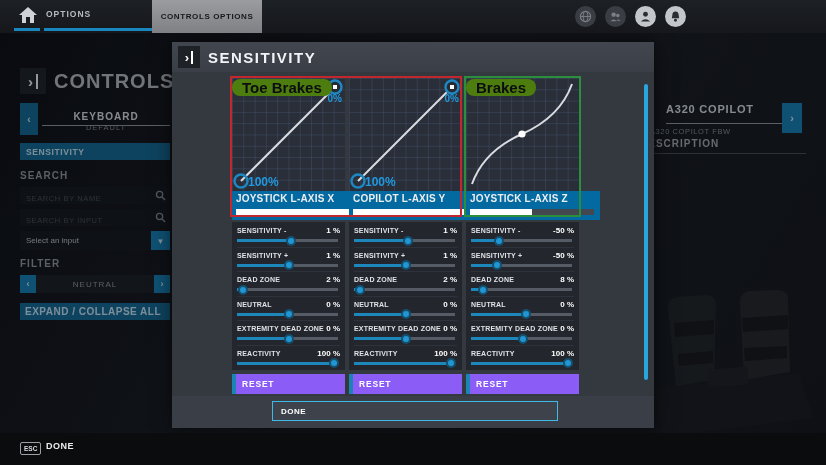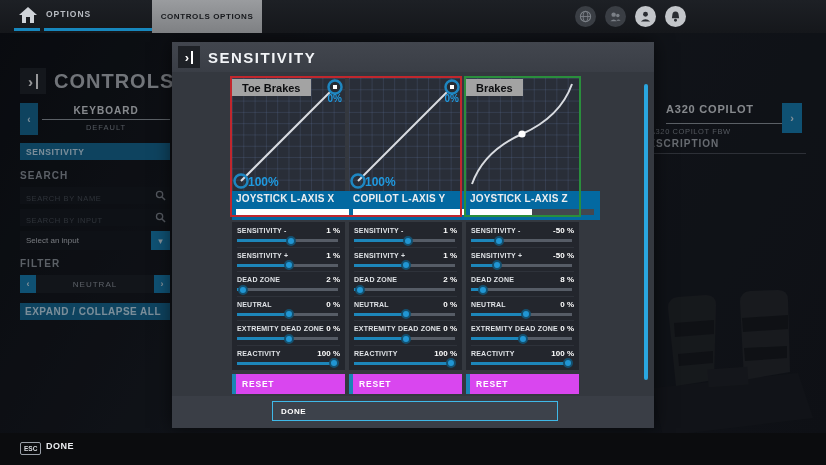--- a/index.html
+++ b/index.html
@@ -32,21 +32,21 @@
   .pg-title { position:absolute; left:20px; top:35px; display:flex; align-items:center; gap:8px; }
   .pg-title .ibox { width:26px; height:26px; background:#202329; color:#fff; font-size:15px; font-weight:bold;
     display:flex; align-items:center; justify-content:center; }
   .pg-title .ibox span { border-right:2px solid #fff; padding-right:3px; line-height:1; }
   .pg-title .txt { font-size:20px; font-weight:bold; letter-spacing:1px; color:#bfc3c9; }
 
   .sidebar { position:absolute; left:20px; top:70px; width:150px; }
   .dev-sel { position:relative; height:32px; margin-bottom:8px; }
   .dev-sel .arrow { position:absolute; left:0; top:0; width:18px; height:32px; background:#156f9c;
     color:#cfeeff; display:flex; align-items:center; justify-content:center; font-size:10px; font-weight:bold; }
-  .dev-sel .nm { position:absolute; left:22px; right:0; top:2px; text-align:center; font-size:10px;
+  .dev-sel .nm { position:absolute; left:22px; right:0; top:8px; text-align:center; font-size:10px;
     font-weight:bold; letter-spacing:1px; color:#e4e7eb; border-bottom:1px solid #9aa0a8; padding-bottom:3px; }
   .dev-sel .df { position:absolute; left:22px; right:0; top:20px; text-align:center; font-size:7.5px;
     letter-spacing:1px; color:#8d939b; }
   .sens-item { height:17px; background:#156f9c; color:#cfeeff; font-size:8.5px; font-weight:bold;
     letter-spacing:.6px; display:flex; align-items:center; padding-left:6px; margin-bottom:10px; }
   .side-h { font-size:10px; font-weight:bold; letter-spacing:1px; color:#9aa0a8; margin:8px 0 6px; }
   .s-input { position:relative; height:17px; background:#16191e; margin-bottom:5px; }
   .s-input input { width:100%; height:100%; background:transparent; border:none; outline:none;
     color:#c6cad0; font-size:7.5px; letter-spacing:.6px; padding:0 18px 0 6px; font-family:"Liberation Sans",sans-serif; }
   .s-input input::placeholder { color:#4c525a; }
@@ -108,28 +108,28 @@
   .sliders { margin-top:2px; width:113px; height:148px; background:#23262d; padding:1px 5px; }
   .srow { position:relative; height:24.6px; border-bottom:1px solid #2e323a; }
   .srow:last-child { border-bottom:none; }
   .srow .sl { position:absolute; left:0; top:4px; font-size:7px; font-weight:bold; letter-spacing:.2px; color:#dfe2e6; }
   .srow .sv { position:absolute; right:0; top:3px; font-size:8px; font-weight:bold; color:#fff; }
   .strack { position:absolute; left:0; right:2px; top:16px; height:3px; background:#565c66; }
   .sfill { position:absolute; left:0; top:0; height:3px; background:#1d86ba; }
   .shandle { position:absolute; top:-3.5px; width:10px; height:10px; border-radius:50%;
     background:#2196d3; border:2px solid #14506f; transform:translateX(-50%); }
 
-  .reset { margin-top:4px; width:113px; height:20px; background:#d946ef; border-left:4px solid #1a85b5;
+  .reset { margin-top:4px; width:113px; height:20px; background:#8b5cf6; border-left:4px solid #1a85b5;
     color:#fff; font-size:8.5px; font-weight:bold; letter-spacing:.8px; display:flex; align-items:center; padding-left:6px; }
 
   .grp-rect { position:absolute; top:34px; height:141px; pointer-events:none; }
   .grp-rect.red { left:58px; width:232px; border:2px solid #c1272d; }
   .grp-rect.green { left:292px; width:117px; border:2px solid #2a8e3c; }
-  .grp-lbl { position:absolute; top:37px; height:17px; background:#a3a3a3; color:#0c0d0f;
-    font-size:11px; font-weight:bold; display:flex; align-items:center; padding:0 10px; z-index:12; }
+  .grp-lbl { position:absolute; top:37px; height:17px; background:#4d7c0f; color:#0c0d0f;
+    font-size:15px; font-weight:bold; display:flex; align-items:center; padding:0 10px; z-index:12;border-radius:8px; }
   .grp-lbl.red { left:60px; } .grp-lbl.green { left:294px; }
 
   
   .botbar { position:absolute; left:0; top:433px; width:826px; height:32px; background:#0b0c0e; z-index:30; }
   .esc { position:absolute; left:20px; top:9px; border:1px solid #9aa0a8; border-radius:2px;
     font-size:6.5px; font-weight:bold; color:#d6d9dd; padding:2px 3px; }
   .esc-done { position:absolute; left:46px; top:8px; font-size:9px; font-weight:bold; letter-spacing:.5px; color:#eceef1; }
 </style>
 </head>
 <body>

